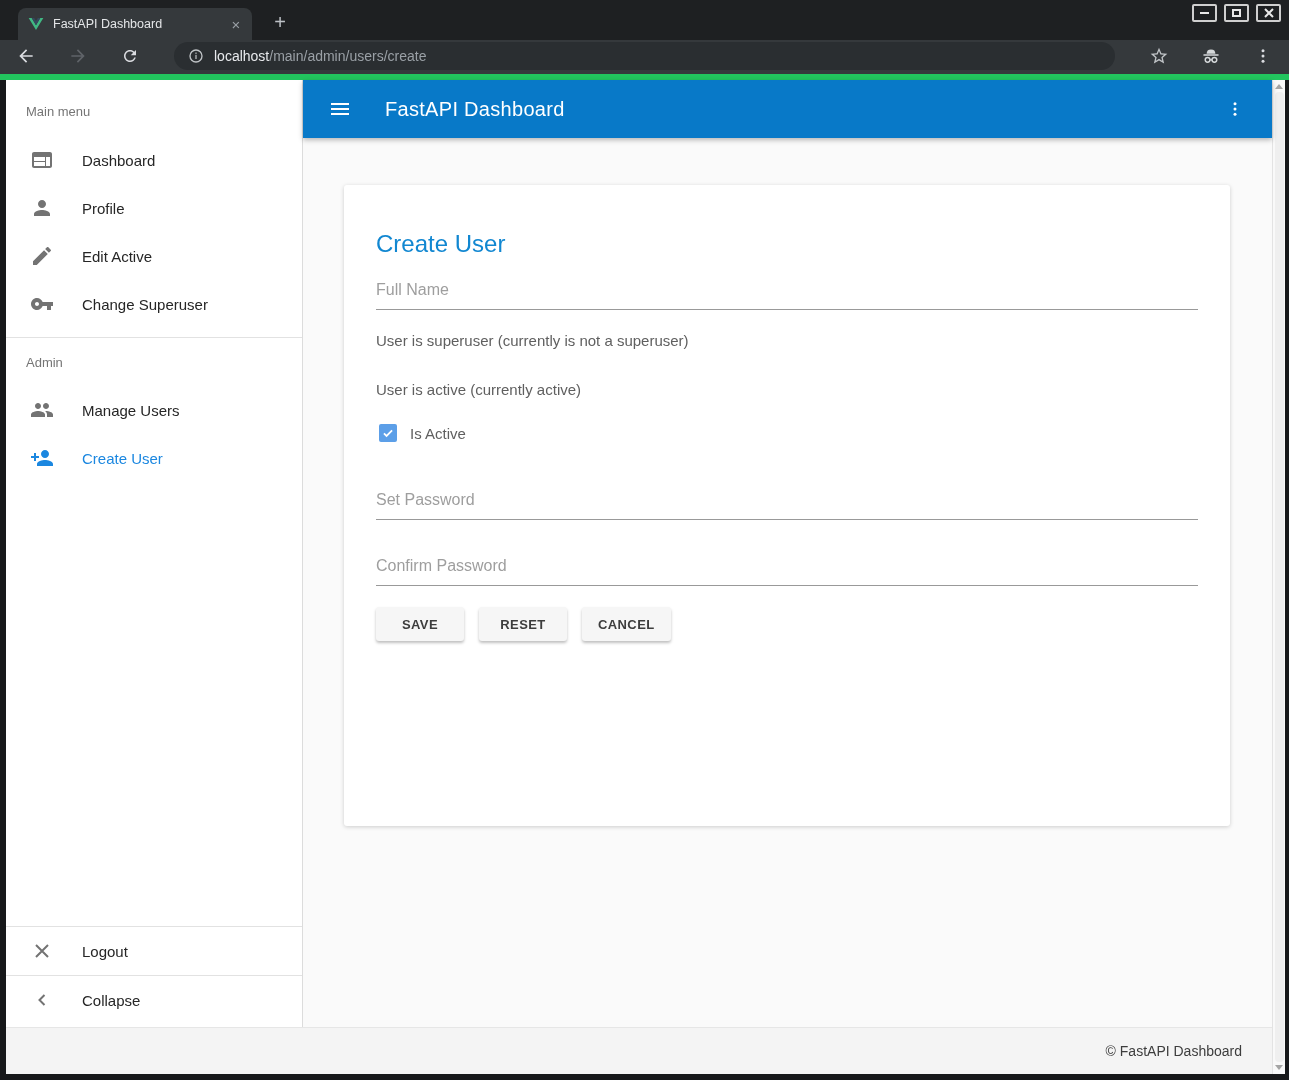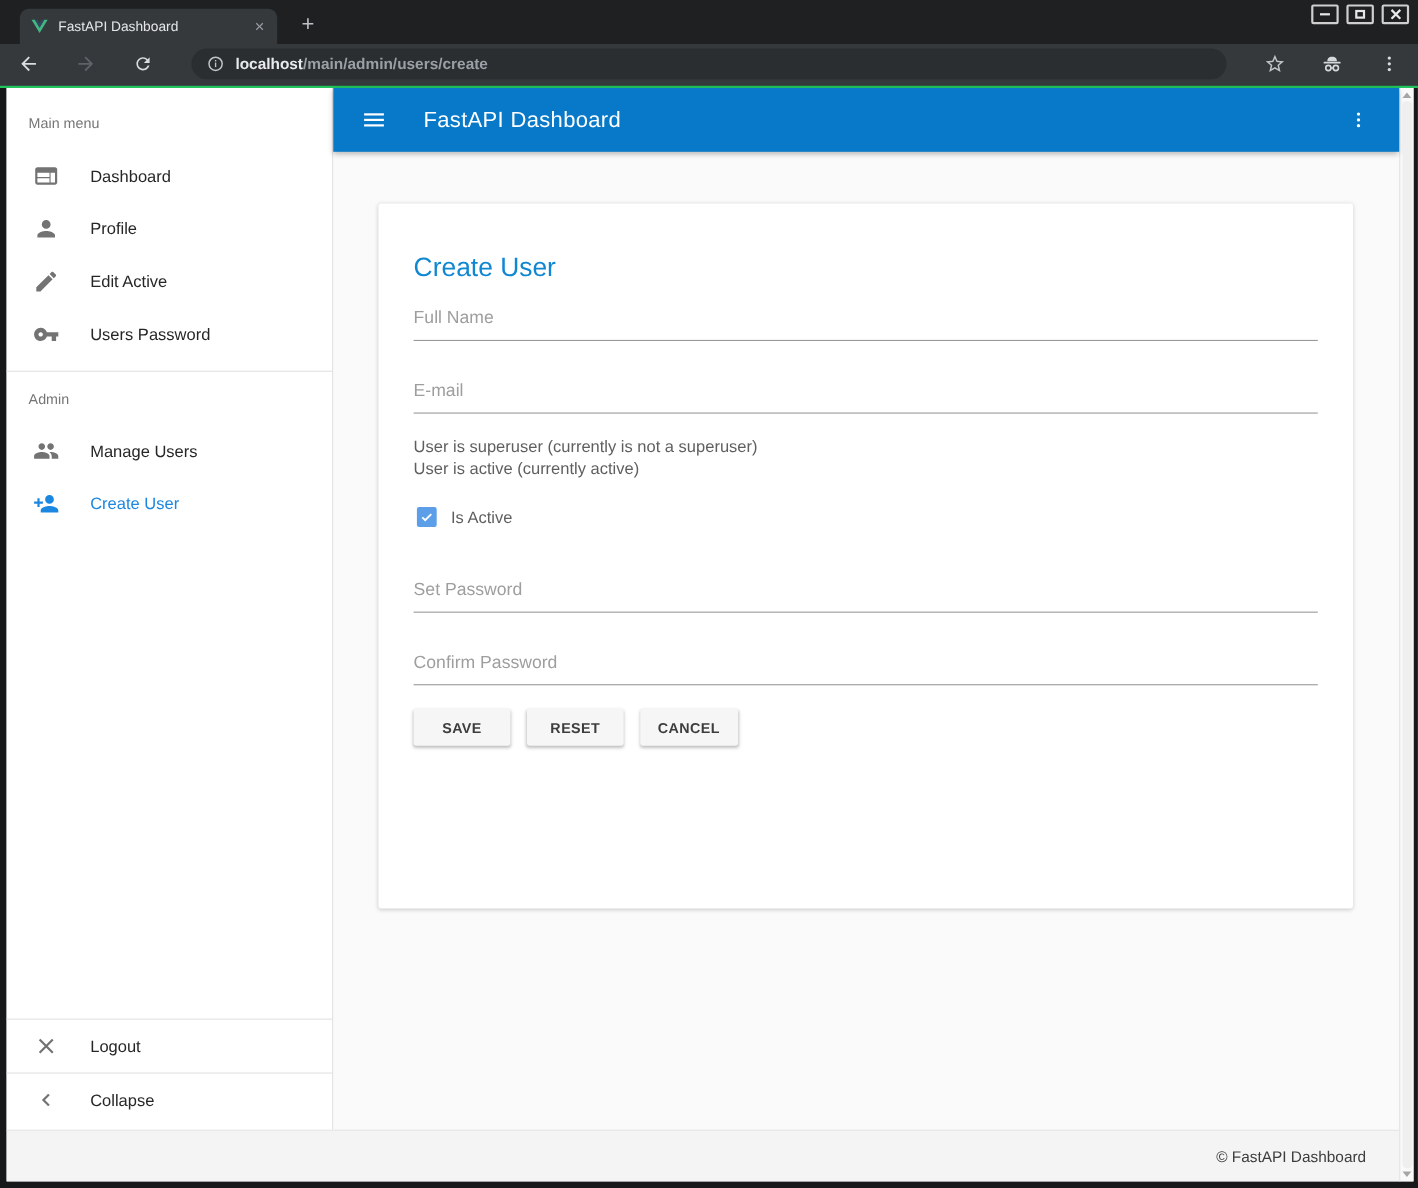--- a/index.html
+++ b/index.html
@@ -13,22 +13,22 @@
   .tab-title { flex: 1; font-size: 12.5px; color: #e4e6e8; margin-left: 9px; white-space: nowrap; overflow: hidden; }
   .tab-close { color: #9aa0a6; font-size: 15px; line-height: 15px; width: 16px; text-align: center; cursor: default; }
   .newtab { position: absolute; left: 266px; top: 8px; width: 28px; height: 28px; color: #bdc1c6;
             font-size: 20px; display: flex; align-items: center; justify-content: center; }
   .winbtns { position: absolute; right: 8px; top: 4px; display: flex; gap: 7px; }
   .winbtn { width: 25px; height: 18px; border: 2px solid #cfcfcf; border-radius: 2px;
             display: flex; align-items: center; justify-content: center; }
   .winbtn .min-glyph { width: 9px; height: 2px; background: #e8e8e8; }
   .winbtn .max-glyph { width: 9px; height: 8px; border: 2px solid #e8e8e8; }
 
-  .toolbar { height: 40px; background: #35393c; border-bottom: 2px solid #22c55e;
-             display: flex; align-items: center; padding: 0 12px 2px 12px; gap: 24px; font-weight: bold; }
+  .toolbar { height: 40px; background: #35393c; border-bottom: 6px solid #22c55e;
+             display: flex; align-items: center; padding: 0 12px 2px 12px; gap: 24px; }
   .navbtn { width: 28px; height: 28px; display: flex; align-items: center; justify-content: center; border-radius: 50%; }
   .urlpill { flex: 1; height: 28px; background: #2a2e31; border-radius: 14px; margin: 0 6px;
              display: flex; align-items: center; padding: 0 14px; gap: 10px; min-width: 0; }
   .urltext { font-size: 14px; color: #e8eaed; white-space: nowrap; overflow: hidden; }
   .urltext .path { color: #9aa0a6; }
   .tb-icon { width: 28px; height: 28px; display: flex; align-items: center; justify-content: center; }
 
   
   .frame { display: flex; height: 1000px; border-left: 6px solid #17181a; border-right: 4px solid #17181a;
            border-bottom: 6px solid #17181a; background: #fafafa; }
@@ -58,21 +58,21 @@
 
   .card { width: 886px; min-height: 641px; background: #fff; border-radius: 3px;
           box-shadow: 0 1px 4px rgba(0,0,0,.18); padding: 44px 32px 40px 32px; }
   .card-title { font-size: 24px; font-weight: 400; color: #1187d1; line-height: 30px; }
   .text-field { border: none; border-bottom: 1px solid #999; width: 100%; background: transparent;
                 font-family: "Liberation Sans", sans-serif; font-size: 16px; color: #333;
                 padding: 0 0 10px 0; outline: none; display: block; }
   .text-field::placeholder { color: #9e9e9e; opacity: 1; }
   .tf1 { margin-top: 22px; } .tf2 { margin-top: 37px; } .tf3 { margin-top: 48px; } .tf4 { margin-top: 37px; }
   .note { font-size: 15px; color: #5f5f5f; line-height: 20px; }
-  .note1 { margin-top: 21px; } .note2 { }
+  .note1 { margin-top: 21px; } .note2 { margin-top: 29px; }
   .check-row { display: flex; align-items: center; margin-top: 23px; height: 20px; cursor: pointer; }
   .checkbox { width: 18px; height: 18px; border: 2px solid #757575; border-radius: 2px;
               margin-left: 3px; display: flex; align-items: center; justify-content: center; }
   .check-row.checked .checkbox { background: #5c9fe8; border-color: #5c9fe8; }
   .checkbox svg { display: none; }
   .check-row.checked .checkbox svg { display: block; }
   .check-label { font-size: 15px; color: #5f5f5f; margin-left: 13px; }
   .btn-row { display: flex; gap: 15px; margin-top: 21px; }
   .btn { height: 34px; min-width: 88px; padding: 0 16px; background: #f6f6f6; border: none; border-radius: 3px;
          box-shadow: 0 2px 3px rgba(0,0,0,.25); font-family: "Liberation Sans", sans-serif;
@@ -206,21 +206,21 @@
             </span>
             <span>Edit Active</span>
           </div>
 
           <div class="menu-item">
             <span class="mi-icon">
               <svg width="24" height="24" viewBox="0 0 24 24" fill="currentColor">
                   <path d="M12.65 10C11.83 7.67 9.61 6 7 6c-3.31 0-6 2.69-6 6s2.69 6 6 6c2.61 0 4.83-1.67 5.65-4H17v4h4v-4h2v-4H12.65zM7 14c-1.1 0-2-.9-2-2s.9-2 2-2 2 .9 2 2-.9 2-2 2z"></path>
                 </svg>
             </span>
-            <span>Users Password</span>
+            <span>Change Superuser</span>
           </div>
 
           <div class="divider" style="margin-top:9px;"></div>
           <div class="menu-header small">Admin</div>
 
           <div class="menu-item">
             <span class="mi-icon">
               <svg width="24" height="24" viewBox="0 0 24 24" fill="currentColor">
                   <path d="M16 11c1.66 0 2.99-1.34 2.99-3S17.66 5 16 5c-1.66 0-3 1.34-3 3s1.34 3 3 3zm-8 0c1.66 0 2.99-1.34 2.99-3S9.66 5 8 5C6.34 5 5 6.34 5 8s1.34 3 3 3zm0 2c-2.33 0-7 1.17-7 3.5V19h14v-2.5c0-2.33-4.67-3.5-7-3.5zm8 0c-.29 0-.62.02-.97.05 1.16.84 1.97 1.97 1.97 3.45V19h6v-2.5c0-2.33-4.67-3.5-7-3.5z"></path>
                 </svg>
@@ -278,21 +278,20 @@
                   <circle cx="12" cy="19" r="2"></circle>
                 </svg>
             </span>
           </header>
 
           <div class="content">
             <section class="card">
               <h1 class="card-title">Create User</h1>
 
               <input class="text-field tf1" type="text" placeholder="Full Name" style="">
-              <input class="text-field tf2" type="text" placeholder="E-mail" style="">
 
               <div class="note note1">User is superuser (currently is not a superuser)</div>
 
               <div class="note note2">User is active (currently active)</div>
               <div class="check-row checked">
                 <span class="checkbox">
                   <svg width="14" height="14" viewBox="0 0 24 24">
                       <path d="M5 12.5l4.5 4.5L19 7.5" stroke="#fff" stroke-width="3" fill="none"></path>
                     </svg>
                 </span>

